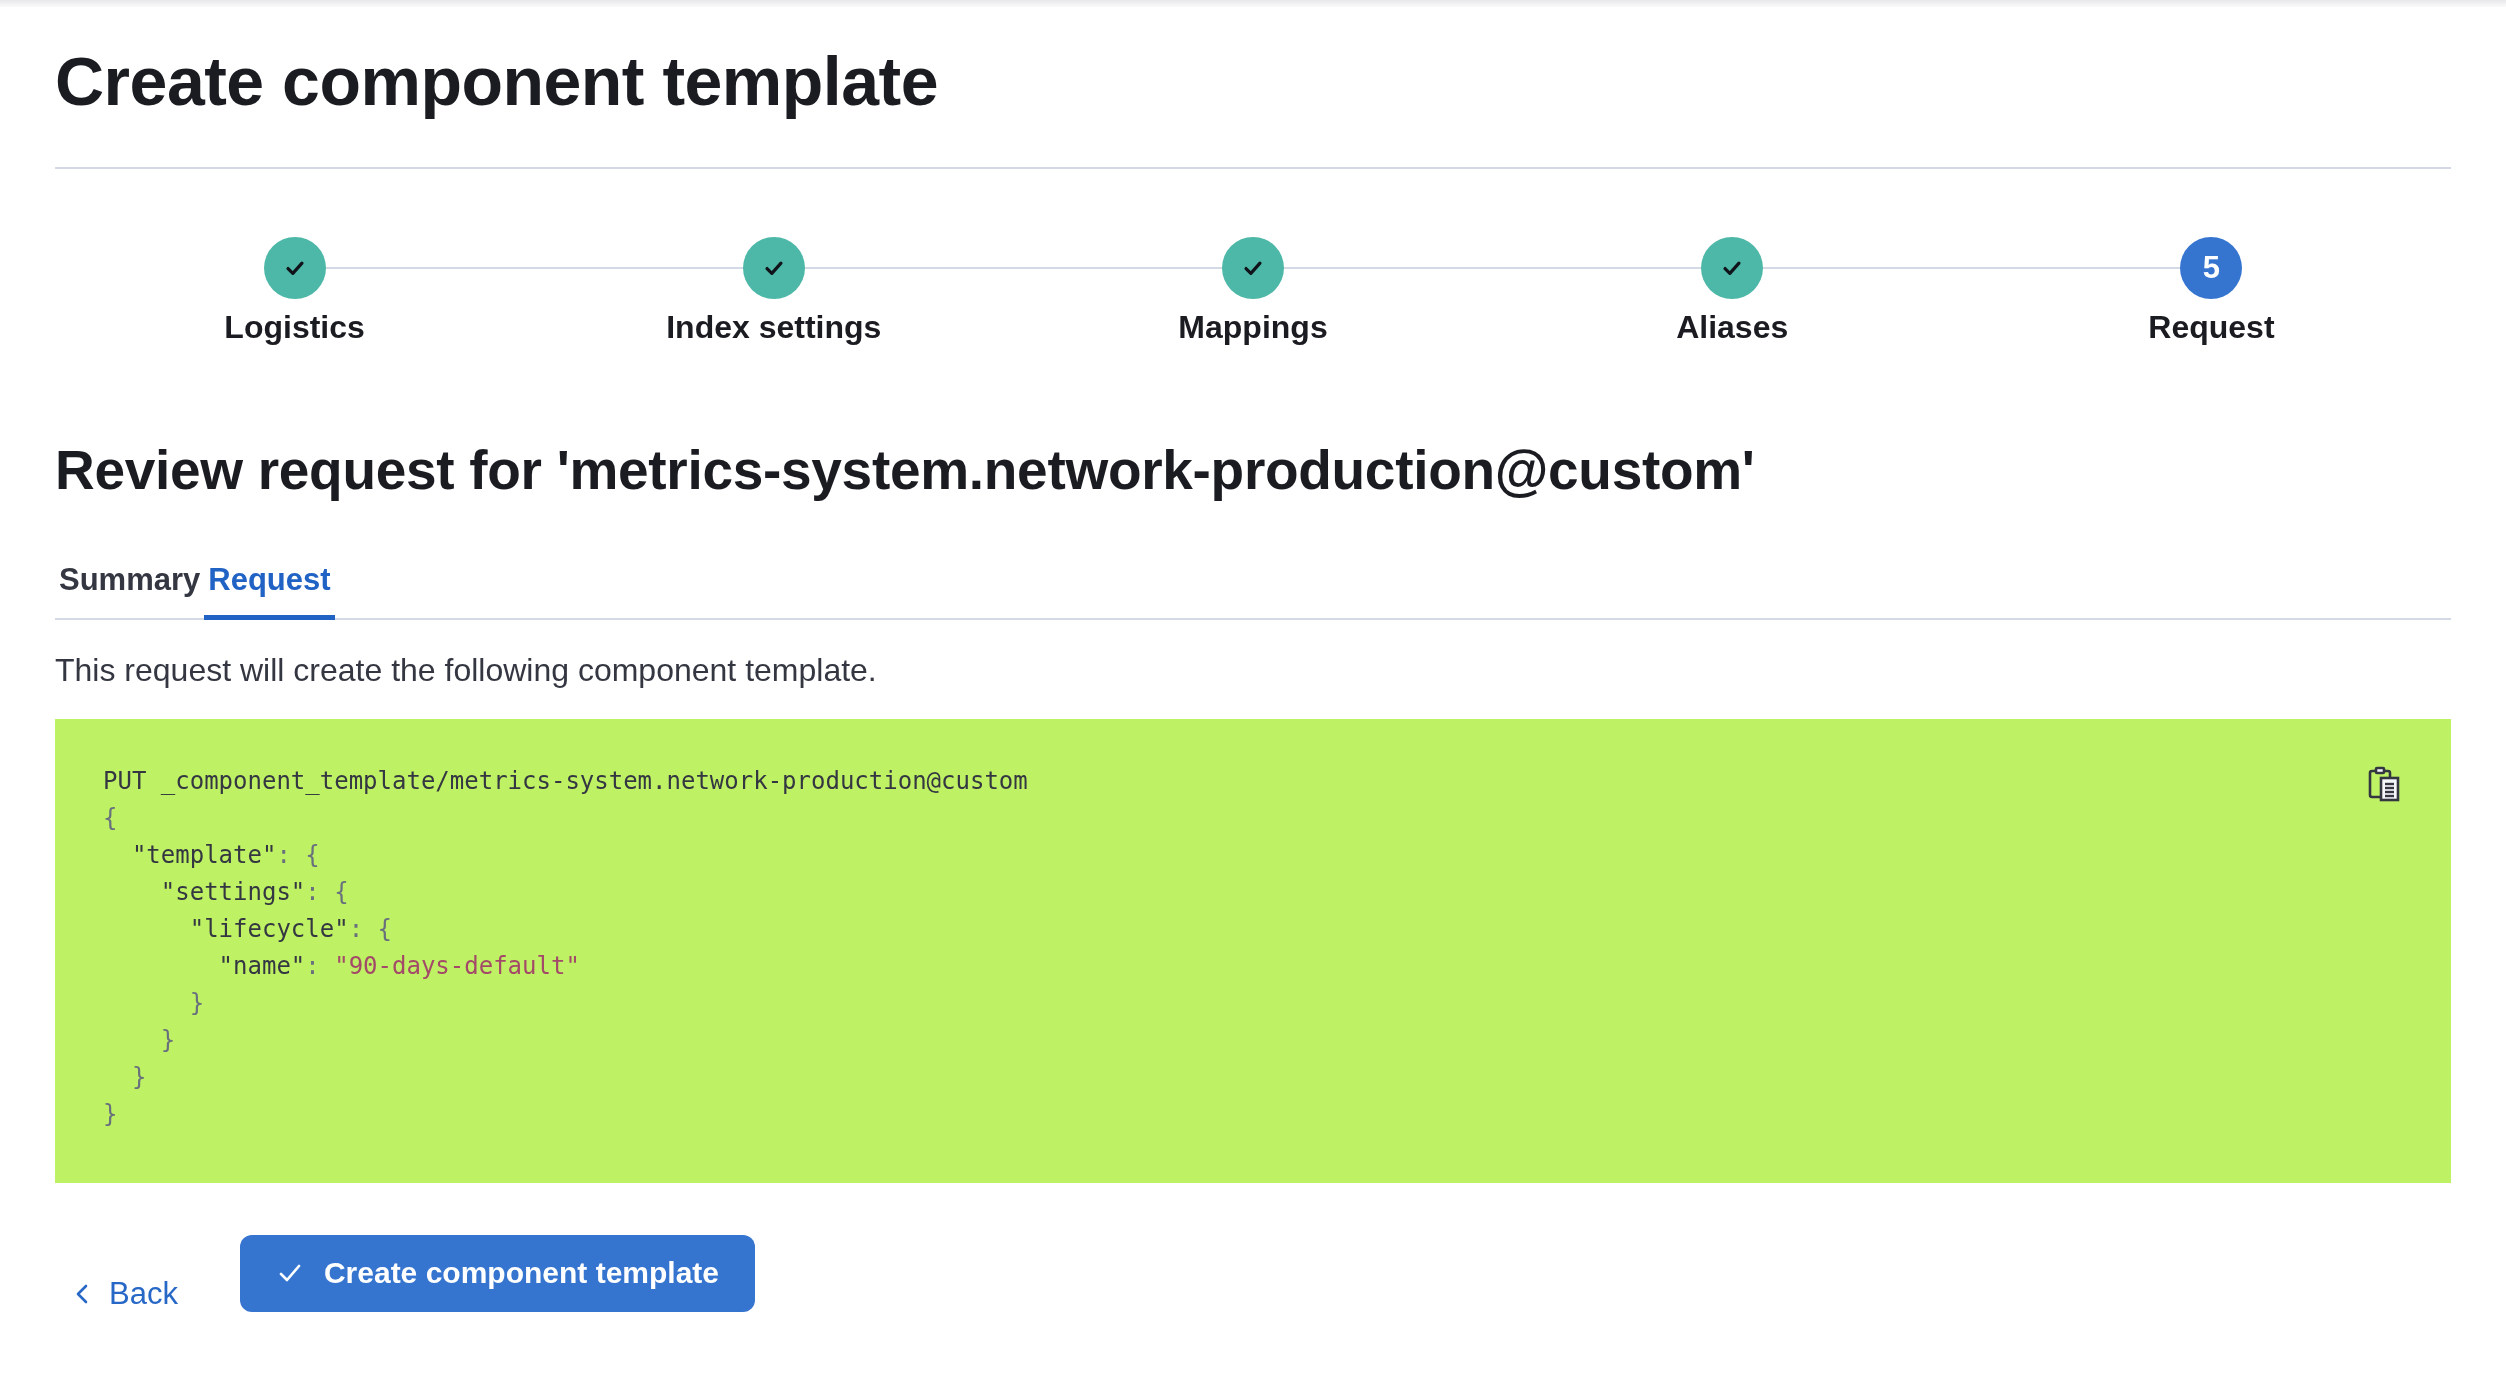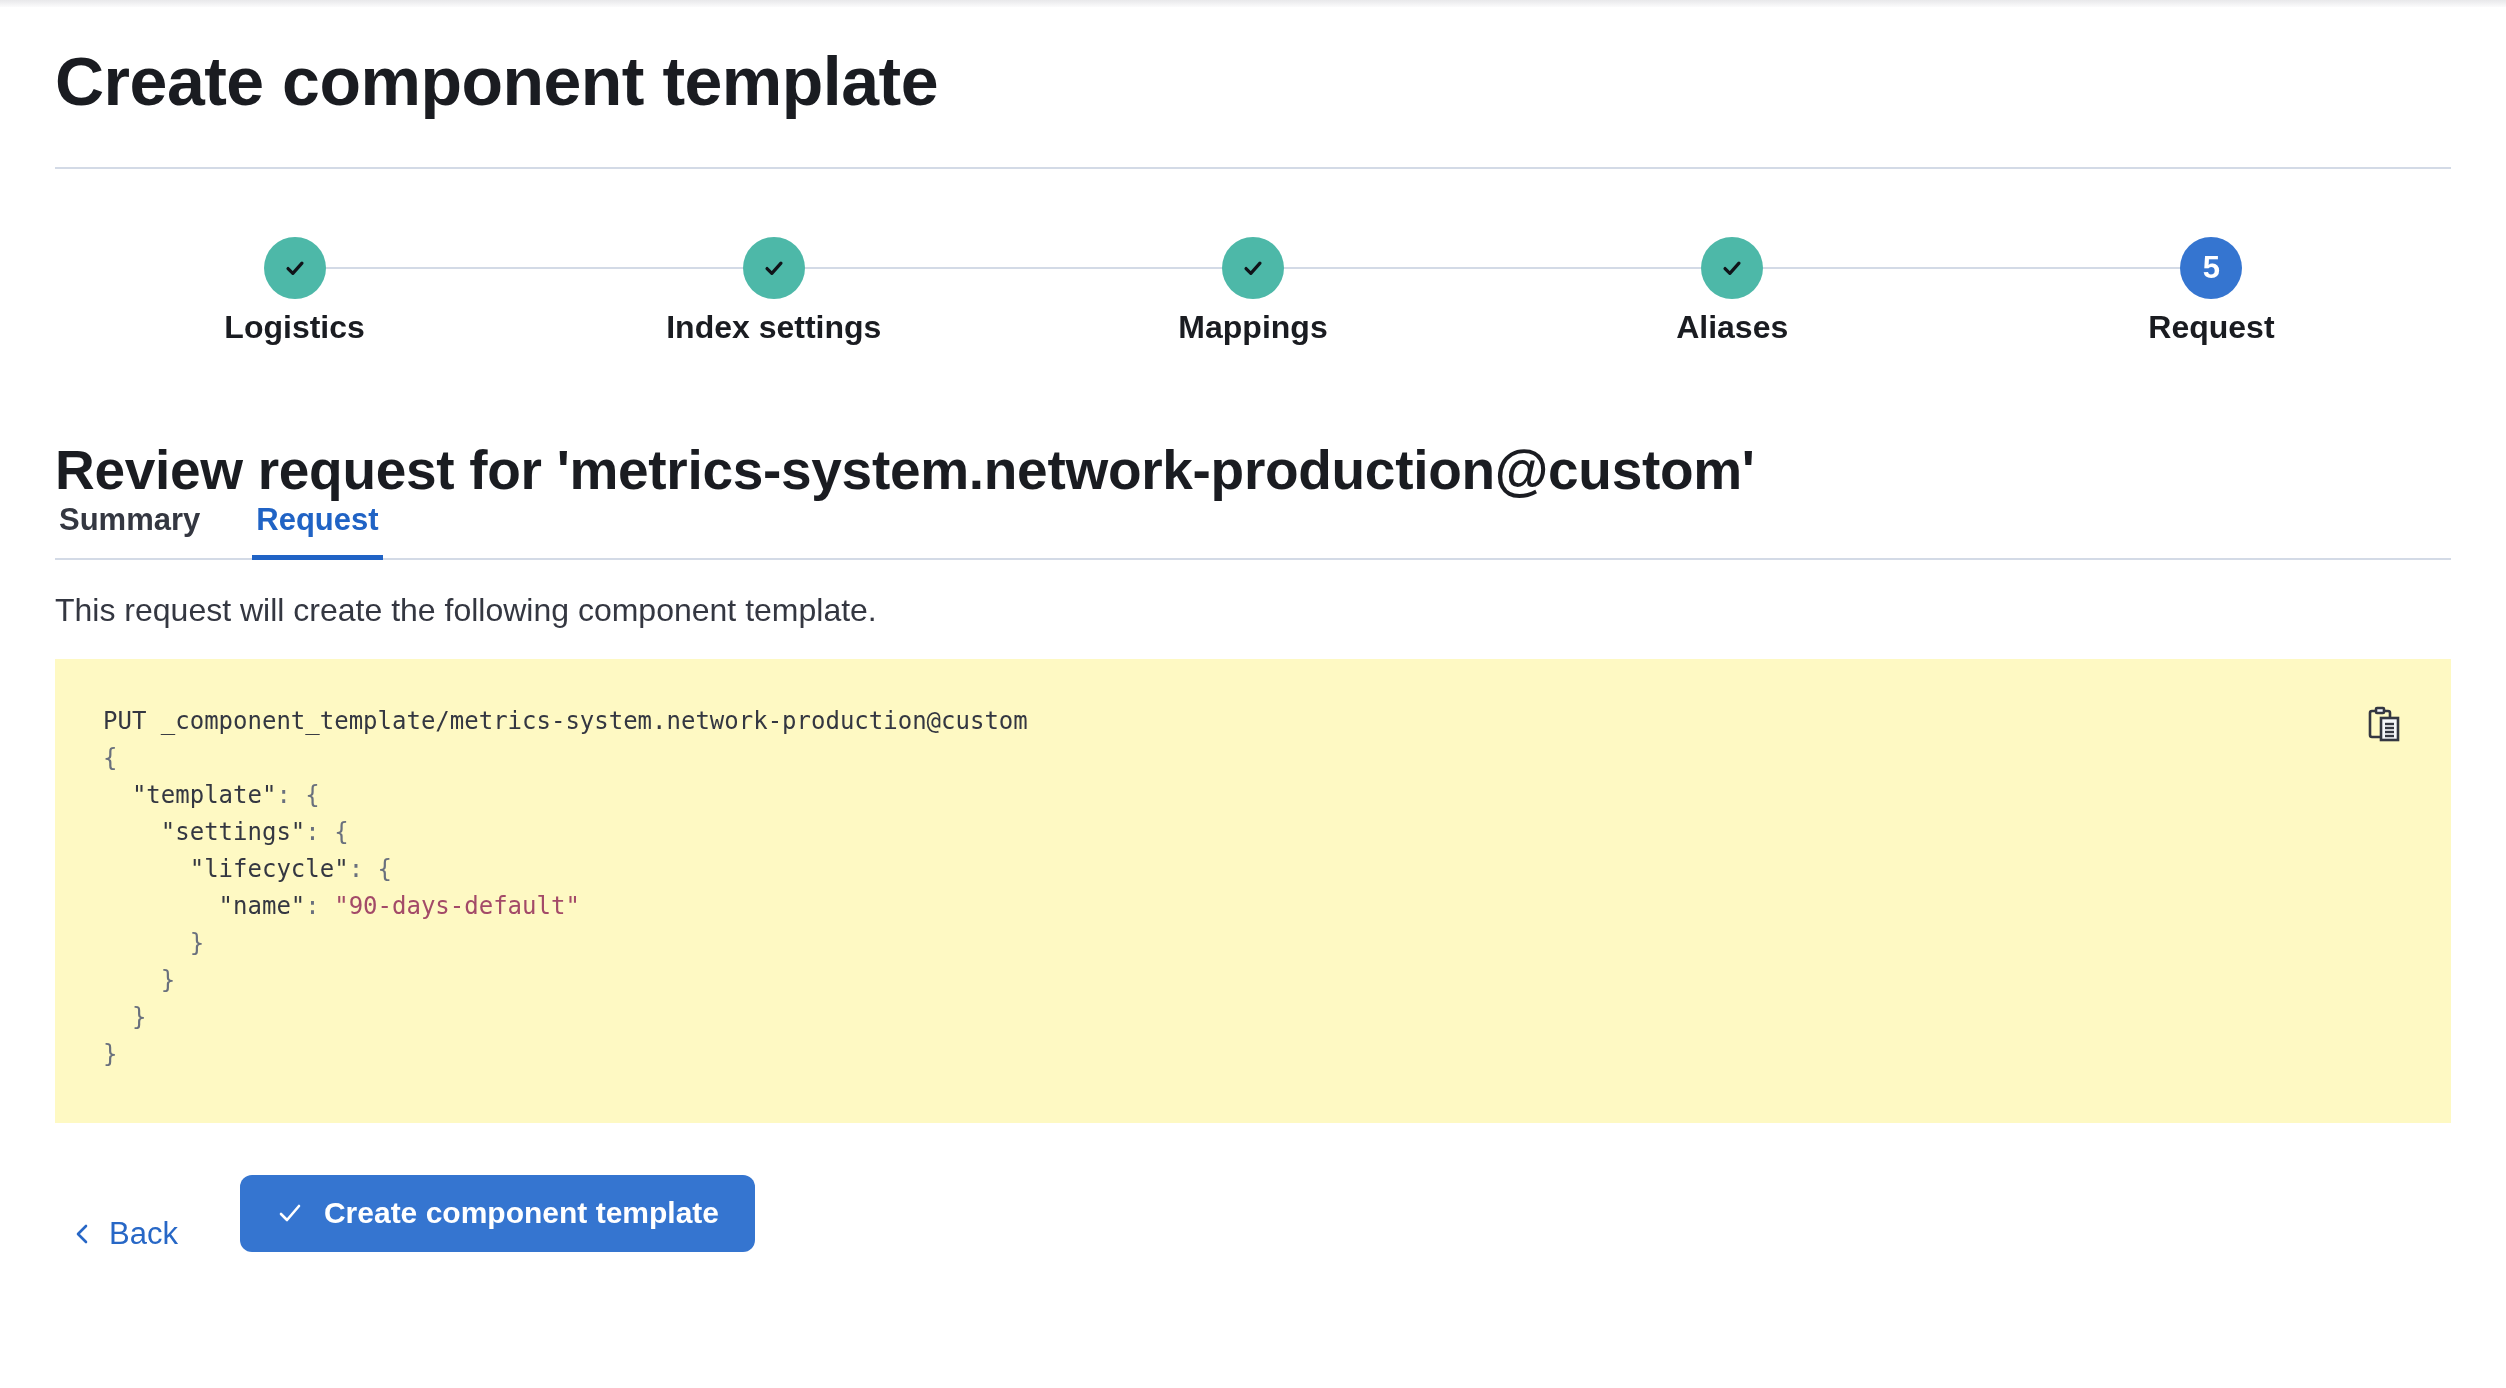--- a/index.html
+++ b/index.html
@@ -27,29 +27,29 @@
     display:flex; align-items:center; justify-content:center; flex:0 0 auto;
   }
   .circle.complete { background:#4db8a8; }
   .circle.current  { background:#3575d0; color:#ffffff; font-size:31px; font-weight:700; }
   .step-label { margin-top:10px; font-size:32px; font-weight:700; color:#1a1c21; }
   .step-label.underlined { text-decoration-thickness:3px; text-underline-offset:6px; }
 
   h2.review-heading { font-size:55px; font-weight:700; color:#1a1c21; margin:92px 0 0; letter-spacing:-0.3px; }
 
   
-  .tabs { display:flex; gap:48px; border-bottom:2px solid #d3dae6; }
+  .tabs { display:flex; margin-top:60px; border-bottom:2px solid #d3dae6; }
   .tab { font-size:31px; font-weight:700; color:#343741; padding:0 4px 20px; position:relative; cursor:pointer; }
   .tab.active { color:#2063c5; }
   .tab.active::after { content:""; position:absolute; left:0; right:0; bottom:-2px; height:5px; background:#2063c5; }
 
   .description { font-size:32px; color:#343741; margin:32px 0 0; }
 
   
-  .code-block { position:relative; margin-top:30px; background:#fef9c3; padding:44px 110px 50px 48px; }
+  .code-block { position:relative; margin-top:30px; background:#bef264; padding:44px 110px 50px 48px; }
   .code-line {
     font-family:"DejaVu Sans Mono","Liberation Mono",monospace;
     font-size:24px; line-height:37px; white-space:pre;
   }
   .tok-plain  { color:#343741; }
   .tok-key    { color:#343741; }
   .tok-punct  { color:#69707d; }
   .tok-string { color:#a34a68; }
   .copy-btn {
     position:absolute; top:46px; right:50px;

